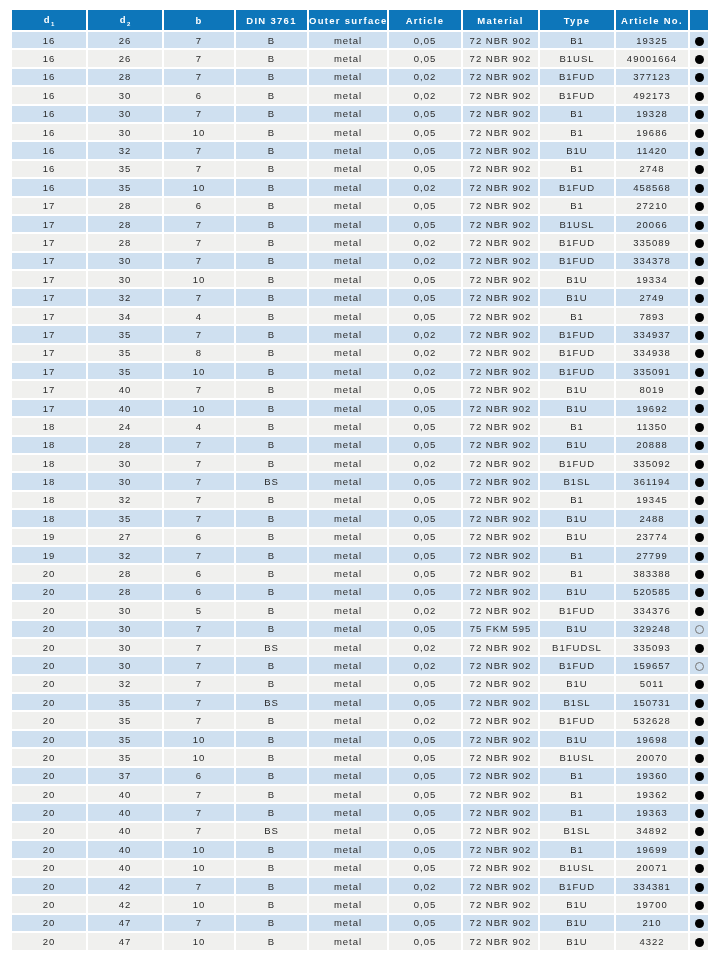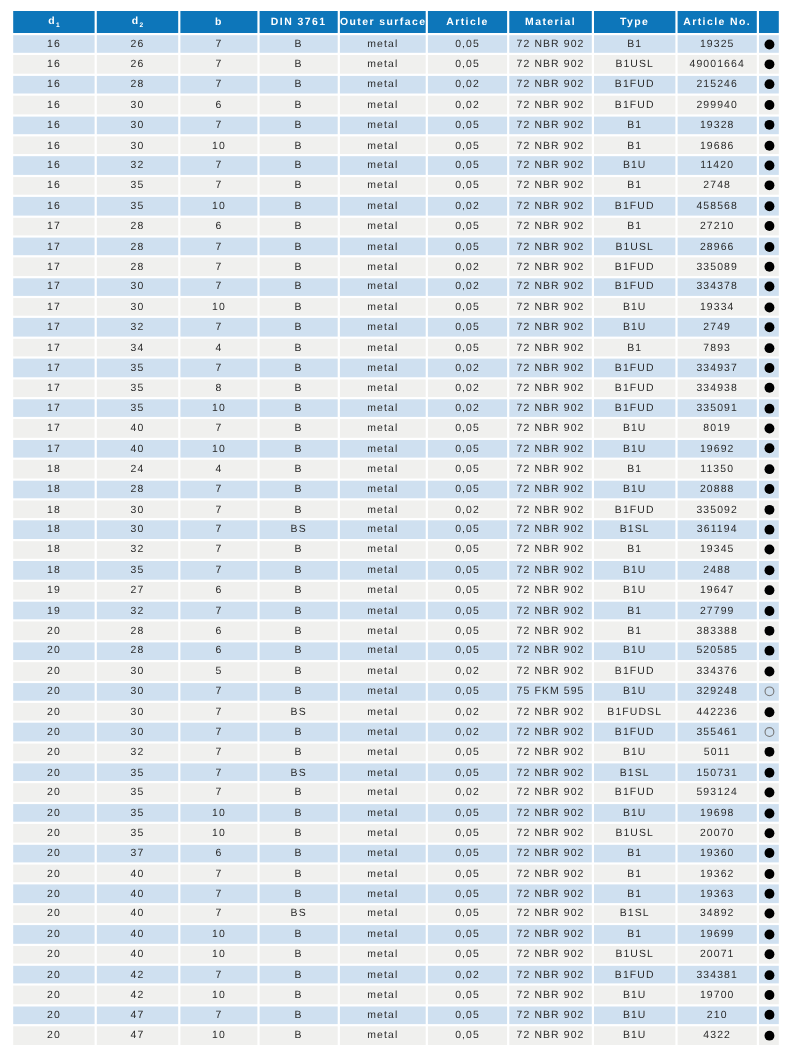--- a/index.html
+++ b/index.html
@@ -125,33 +125,33 @@
         </tr>
         <tr>
           <td>16</td>
           <td>28</td>
           <td>7</td>
           <td>B</td>
           <td>metal</td>
           <td>0,02</td>
           <td>72 NBR 902</td>
           <td>B1FUD</td>
-          <td>215246</td>
+          <td>377123</td>
           <td><span class="dot filled"></span></td>
         </tr>
         <tr>
           <td>16</td>
           <td>30</td>
           <td>6</td>
           <td>B</td>
           <td>metal</td>
           <td>0,02</td>
           <td>72 NBR 902</td>
           <td>B1FUD</td>
-          <td>299940</td>
+          <td>492173</td>
           <td><span class="dot filled"></span></td>
         </tr>
         <tr>
           <td>16</td>
           <td>30</td>
           <td>7</td>
           <td>B</td>
           <td>metal</td>
           <td>0,05</td>
           <td>72 NBR 902</td>
@@ -221,21 +221,21 @@
         </tr>
         <tr>
           <td>17</td>
           <td>28</td>
           <td>7</td>
           <td>B</td>
           <td>metal</td>
           <td>0,05</td>
           <td>72 NBR 902</td>
           <td>B1USL</td>
-          <td>28966</td>
+          <td>20066</td>
           <td><span class="dot filled"></span></td>
         </tr>
         <tr>
           <td>17</td>
           <td>28</td>
           <td>7</td>
           <td>B</td>
           <td>metal</td>
           <td>0,02</td>
           <td>72 NBR 902</td>
@@ -425,21 +425,21 @@
         </tr>
         <tr>
           <td>19</td>
           <td>27</td>
           <td>6</td>
           <td>B</td>
           <td>metal</td>
           <td>0,05</td>
           <td>72 NBR 902</td>
           <td>B1U</td>
-          <td>19647</td>
+          <td>23774</td>
           <td><span class="dot filled"></span></td>
         </tr>
         <tr>
           <td>19</td>
           <td>32</td>
           <td>7</td>
           <td>B</td>
           <td>metal</td>
           <td>0,05</td>
           <td>72 NBR 902</td>
@@ -497,33 +497,33 @@
         </tr>
         <tr>
           <td>20</td>
           <td>30</td>
           <td>7</td>
           <td>BS</td>
           <td>metal</td>
           <td>0,02</td>
           <td>72 NBR 902</td>
           <td>B1FUDSL</td>
-          <td>442236</td>
-          <td><span class="dot filled"></span></td>
-        </tr>
-        <tr>
-          <td>20</td>
-          <td>30</td>
-          <td>7</td>
-          <td>B</td>
-          <td>metal</td>
-          <td>0,02</td>
-          <td>72 NBR 902</td>
-          <td>B1FUD</td>
-          <td>355461</td>
+          <td>335093</td>
+          <td><span class="dot filled"></span></td>
+        </tr>
+        <tr>
+          <td>20</td>
+          <td>30</td>
+          <td>7</td>
+          <td>B</td>
+          <td>metal</td>
+          <td>0,02</td>
+          <td>72 NBR 902</td>
+          <td>B1FUD</td>
+          <td>159657</td>
           <td><span class="dot open"></span></td>
         </tr>
         <tr>
           <td>20</td>
           <td>32</td>
           <td>7</td>
           <td>B</td>
           <td>metal</td>
           <td>0,05</td>
           <td>72 NBR 902</td>
@@ -545,21 +545,21 @@
         </tr>
         <tr>
           <td>20</td>
           <td>35</td>
           <td>7</td>
           <td>B</td>
           <td>metal</td>
           <td>0,02</td>
           <td>72 NBR 902</td>
           <td>B1FUD</td>
-          <td>593124</td>
+          <td>532628</td>
           <td><span class="dot filled"></span></td>
         </tr>
         <tr>
           <td>20</td>
           <td>35</td>
           <td>10</td>
           <td>B</td>
           <td>metal</td>
           <td>0,05</td>
           <td>72 NBR 902</td>

